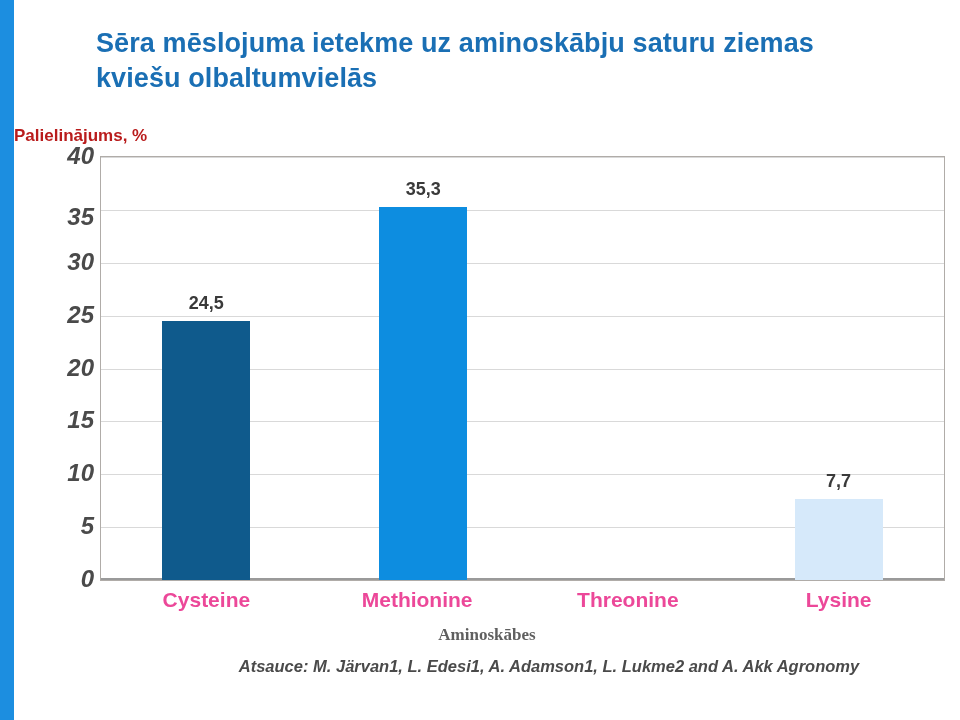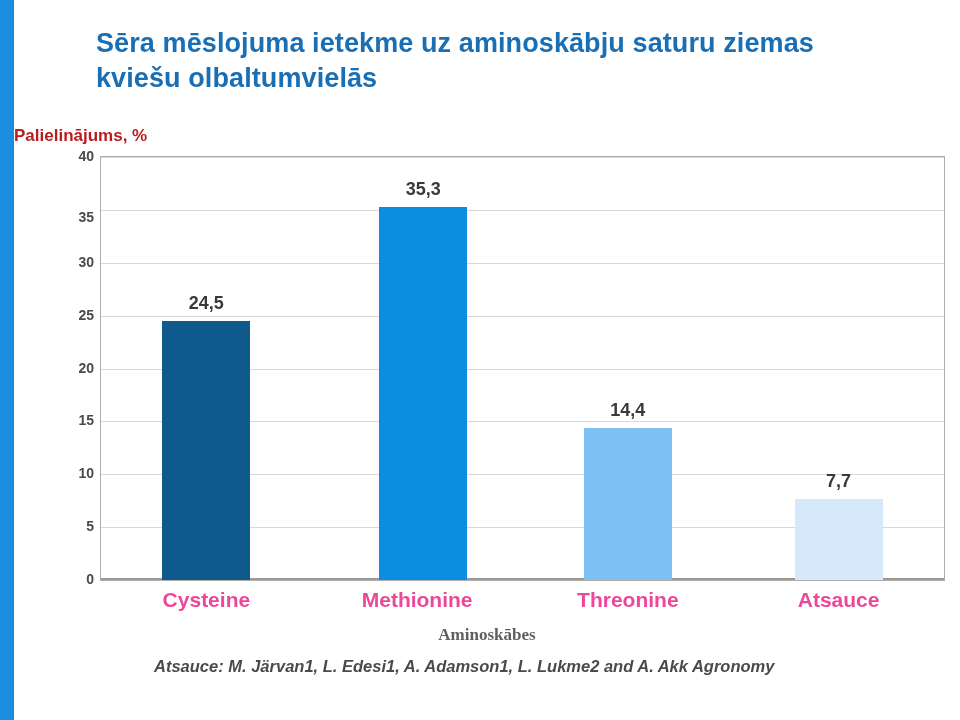--- a/index.html
+++ b/index.html
@@ -77,26 +77,27 @@
   .y-labels {
     position: absolute;
     left: 20px;
     top: 156px;
     width: 60px;
     height: 425px;
   }
   .y-label {
     position: absolute;
     right: 0;
-    font-size: 14px;
+    font-size: 24px;
     font-weight: bold;
     color: #4a4a4a;
     transform: translateY(-50%);
     text-align: right;
     width: 100%;
+    font-style: italic;
   }
   .bars {
     position: absolute;
     left: 87px;
     top: 157px;
     width: 843px;
     height: 423px;
   }
   .bar-slot {
     position: absolute;
@@ -152,21 +153,21 @@
     left: 100px;
     top: 655px;
     width: 830px;
     font-size: 16.5px;
     font-weight: bold;
     font-style: italic;
     color: #4a4a4a;
     line-height: 1.45;
     text-align: right;
   }
-  .source .line1 { display: block; text-align: left; margin-left: 40px; }
+  .source .line1 { display: block; text-align: center; margin-left: 40px; }
   .source .line2 { display: block; text-align: right; }
 </style>
 </head>
 <body>
 
 <div class="left-bar"></div>
 
 <div class="slide">
 
   <div class="title">Sēra mēslojuma ietekme uz aminoskābju saturu ziemas kviešu olbaltumvielās</div>
@@ -199,35 +200,31 @@
 
   <div class="bars">
       <div class="bar-slot" style="left: 0px; width: 210.75px;">
         <div class="bar" style="height: 259.087px; background: rgb(15, 90, 140);"></div>
         <div class="bar-value" style="bottom: 266.087px;">24,5</div>
       </div>
       <div class="bar-slot" style="left: 217px; width: 210.75px;">
         <div class="bar" style="height: 373.297px; background: rgb(13, 141, 224);"></div>
         <div class="bar-value" style="bottom: 380.297px;">35,3</div>
       </div>
-      <div class="bar-slot" style="left: 421.5px; width: 210.75px;">
-        <div class="bar" style="height: 152.28px; background: rgb(126, 194, 245);"></div>
-        <div class="bar-value" style="bottom: 159.28px;">14,4</div>
-      </div>
       <div class="bar-slot" style="left: 632.25px; width: 210.75px;">
         <div class="bar" style="height: 81.4275px; background: rgb(214, 233, 250);"></div>
         <div class="bar-value" style="bottom: 88.4275px;">7,7</div>
       </div>
     </div>
 
   <div class="x-labels">
       <div class="x-label" style="left: 105.375px;">Cysteine</div>
       <div class="x-label" style="left: 316.125px;">Methionine</div>
       <div class="x-label" style="left: 526.875px;">Threonine</div>
-      <div class="x-label" style="left: 737.625px;">Atsauce</div>
+      <div class="x-label" style="left: 737.625px;">Lysine</div>
     </div>
 
   <div class="axis-x-title">Aminoskābes</div>
 
   <div class="source">
     <span class="line1">Atsauce: M. Järvan1, L. Edesi1, A. Adamson1, L. Lukme2 and A. Akk Agronomy</span>
   </div>
 
 </div>
 

